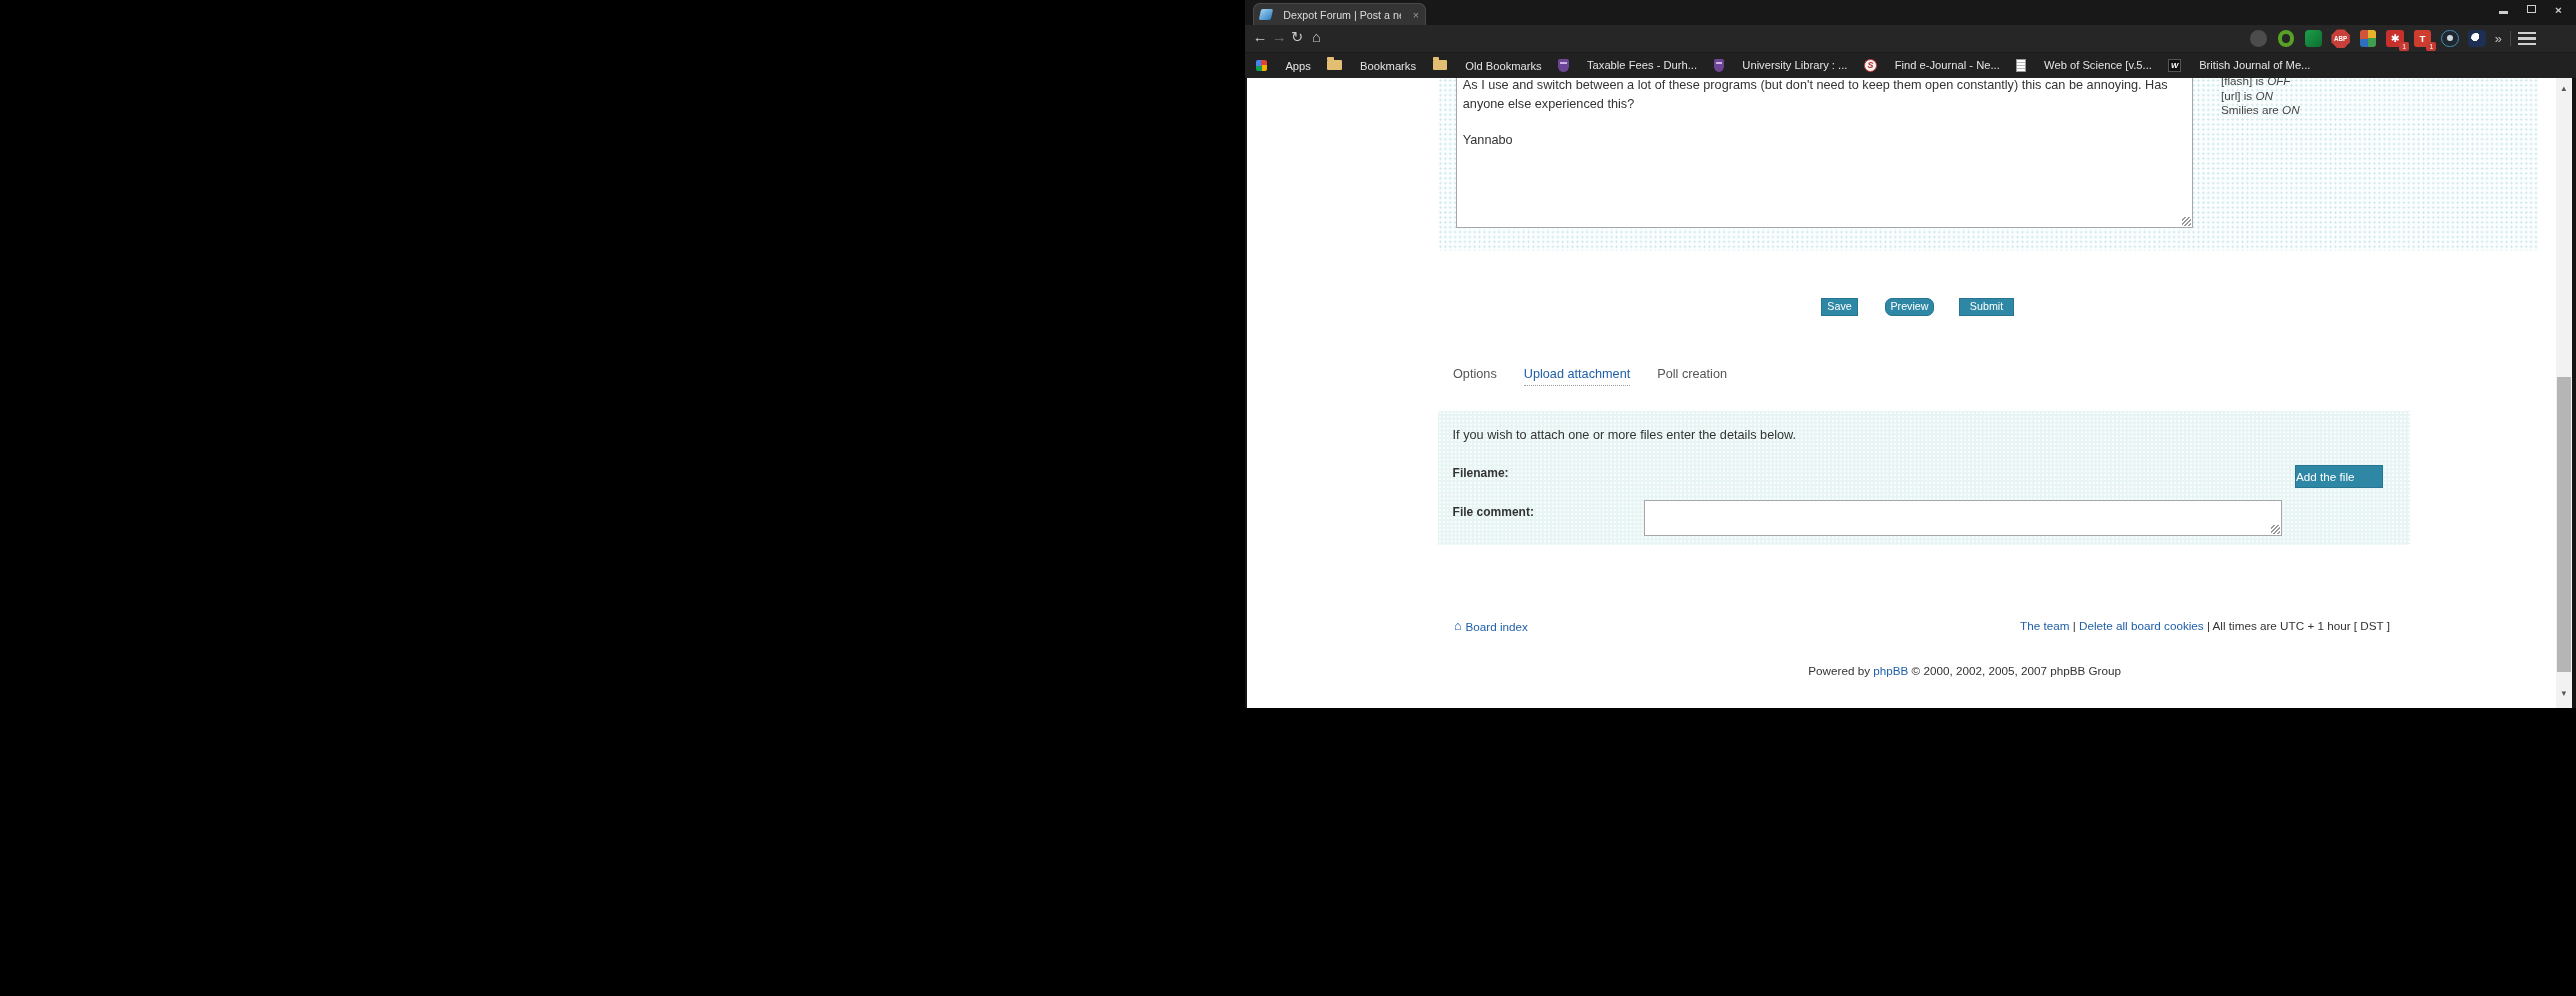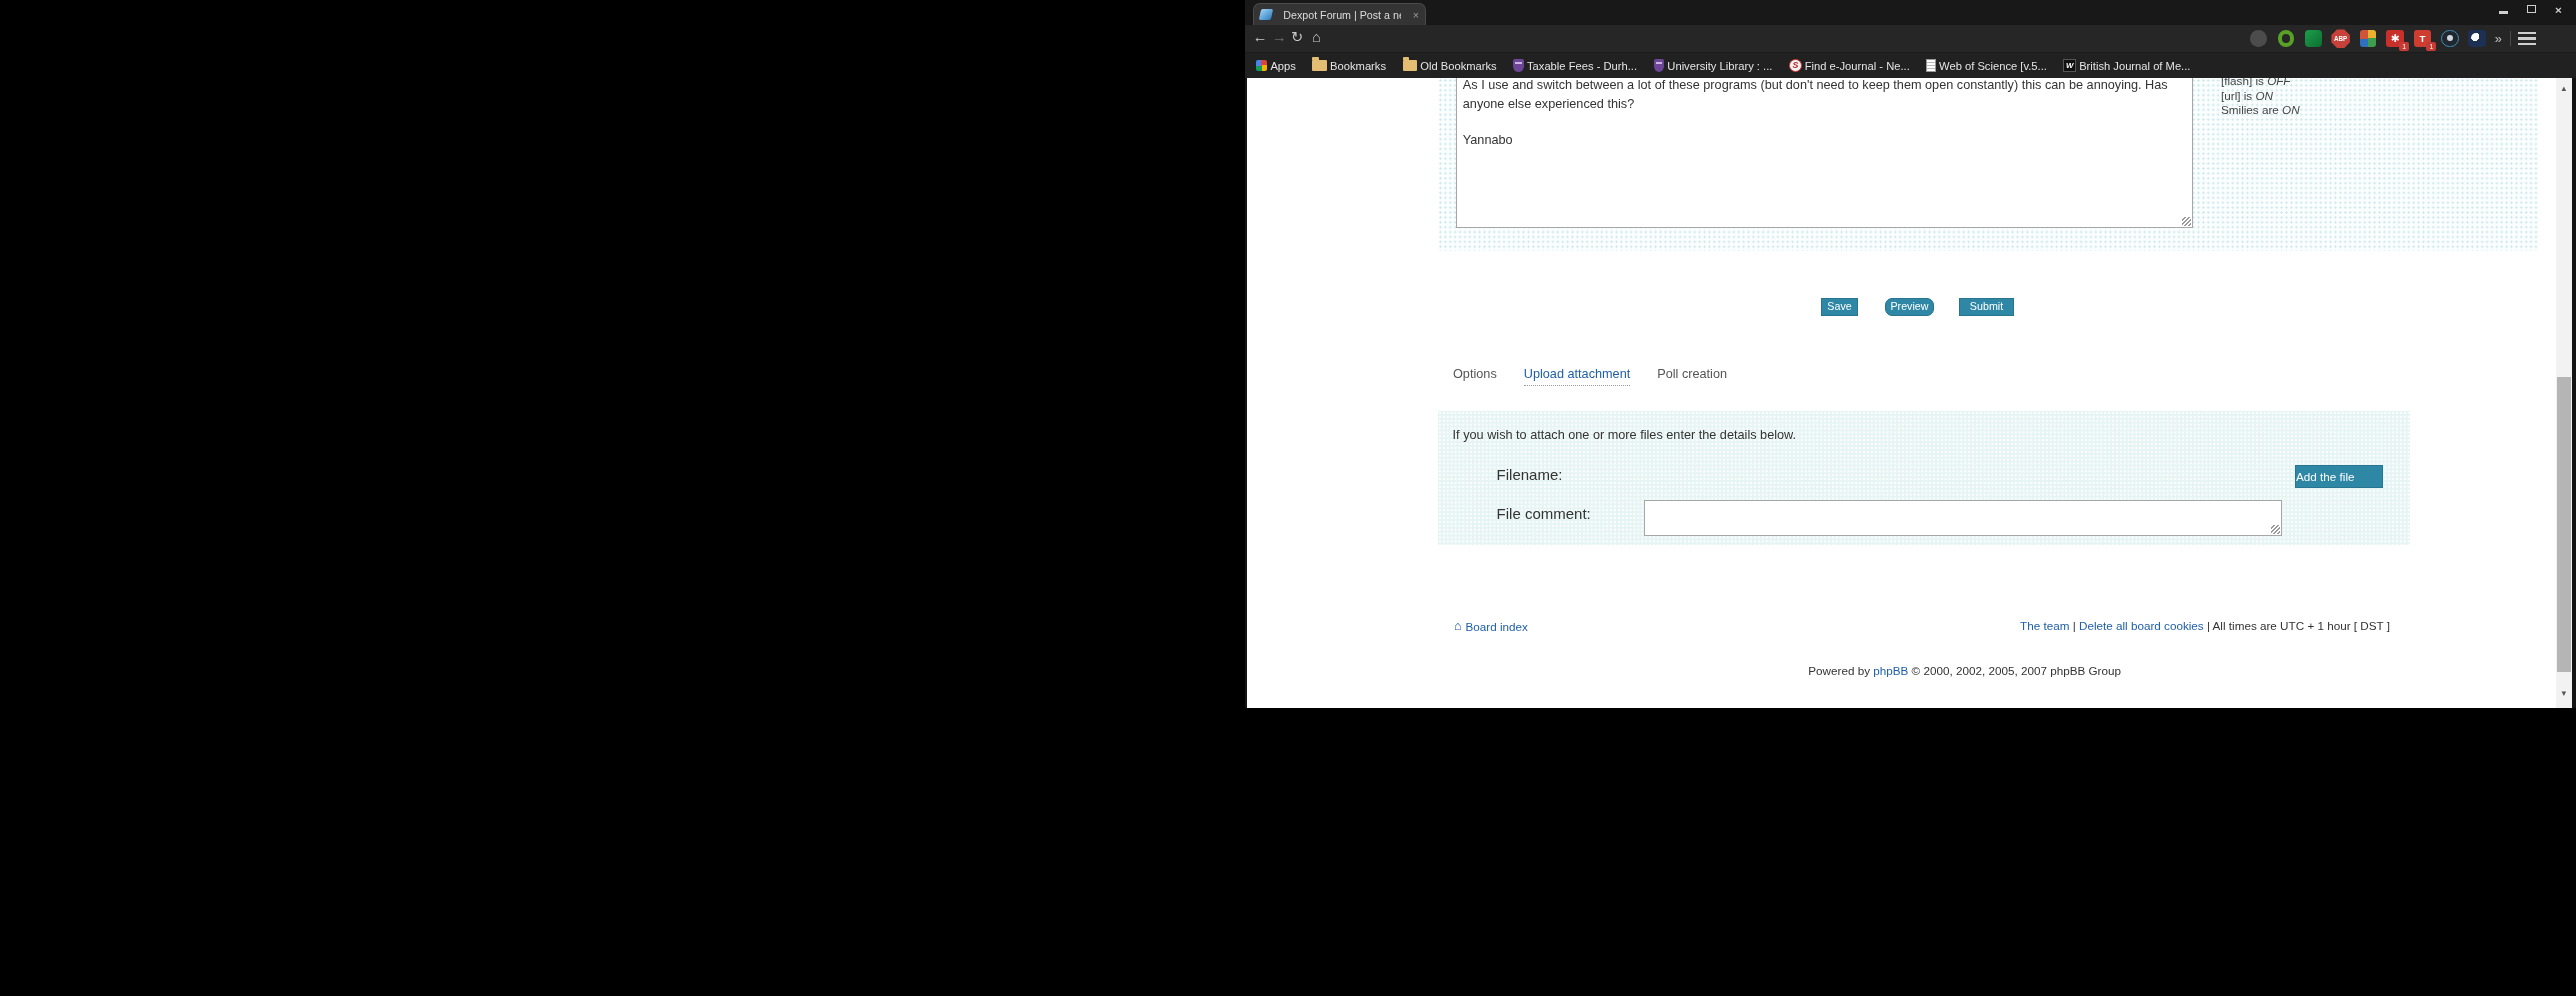--- a/index.html
+++ b/index.html
@@ -63,21 +63,21 @@
   .ext-momentum { width:17.5px; height:17.5px; border-radius:3.9px; background:#1d2f52; position:relative; }
   .ext-momentum i { position:absolute; left:2.9px; top:2.9px; width:10.7px; height:10.7px; border-radius:50%;
                     background:radial-gradient(circle at 35% 35%, #fff 45%, #1d2f52 46%); }
   .overflow { color:#c0c0c0; font-size:12.7px; }
   .vsep { width:1px; height:15.6px; background:#4a4a4a; }
   .menubtn { width:17.5px; height:13.6px; border-top:2.9px solid #cfcfcf; border-bottom:2.9px solid #cfcfcf; position:relative; }
   .menubtn i { position:absolute; left:0; top:2.9px; width:100%; height:2.9px; background:#cfcfcf; }
 
   .bmbar { position:absolute; left:0; top:53px; width:100%; height:25px; background:#212121;
            display:flex; align-items:center; gap:16.6px; padding-left:10.7px; }
-  .bm { display:flex; align-items:center; gap:3px; color:#e4e4e4; font-size:11.2px; white-space:nowrap; }
+  .bm { display:flex; align-items:flex-start; gap:18px; color:#e4e4e4; font-size:11.2px; white-space:nowrap; }
   .bm-icon-apps { width:11.7px; height:11.7px; border-radius:1.9px;
                   background:conic-gradient(#db4437 0 25%, #f4b400 0 50%, #0f9d58 0 75%, #4285f4 0); }
   .bm-icon-folder { width:14.6px; height:10.7px; background:#e3bd72; border-radius:1px; position:relative; }
   .bm-icon-folder::before { content:""; position:absolute; left:0; top:-2.9px; width:6.8px; height:2.9px;
                             background:#e3bd72; border-radius:1px 1px 0 0; }
   .bm-icon-shield { width:10.7px; height:12.7px; background:#6d4596; border-radius:1.9px 1.9px 45% 45%; position:relative; }
   .bm-icon-shield::after { content:""; position:absolute; left:1.9px; top:2.9px; width:6.8px; height:1.9px; background:#cdb3e0; }
   .bm-icon-sfx { width:12.7px; height:12.7px; border-radius:50%; background:#f2f2f2; border:1px solid #c33;
                  color:#b22; font-size:8.8px; font-weight:bold; text-align:center; line-height:10.7px; }
   .bm-icon-doc { width:9.7px; height:12.7px; background:#fff; border:1px solid #999;
@@ -109,21 +109,21 @@
   .btn-submit { left:714px; top:212px; width:55px; }
 
   .tabs { position:absolute; left:208px; top:289px; display:flex; gap:27px; font-size:12.7px; }
   .ptab { color:#555; }
   .ptab.active { color:#1f5fa8; padding-bottom:3.9px; border-bottom:1px dotted #9a9a9a; }
 
   .attach-panel { position:absolute; left:193px; top:333px; width:972px; height:134px; background:#e7f4f4;
                   background-image:radial-gradient(rgba(255,255,255,.9) 1px, transparent 1px);
                   background-size:3.9px 3.9px; }
   .attach-intro { position:absolute; left:14.6px; top:16.6px; font-size:12.7px; color:#333; }
-  .flabel { position:absolute; left:14.6px; font-size:15px; font-weight:normal; color:#333;margin-left:44px; }
+  .flabel { position:absolute; left:14.6px; font-size:12px; font-weight:bold; color:#333; }
   .lbl-filename { top:55px; }
   .lbl-comment { top:94px; }
   .fileinput { position:absolute; left:206px; top:50px; width:638px; height:22.4px; background:#fff;
                border:1px solid #a6a6a6; display:flex; align-items:center; }
   .choosebtn { margin:1.9px; padding:1px 7.8px; font-size:11.7px; color:#222; border:1px solid #8a8a8a;
                border-radius:2.9px; background:linear-gradient(#f6f6f6,#dcdcdc); white-space:nowrap; }
   .nofile { font-size:11.7px; color:#666; margin-left:6.8px; }
   .addfilebtn { position:absolute; left:857px; top:54px; width:88px; height:23.4px; background:#2f87a6;
                 border:1px solid #277591; color:#fff; font-size:11.7px; line-height:21.4px; text-align:left; }
   .commentbox { position:absolute; left:206px; top:89px; width:638px; height:36px; background:#fff;

